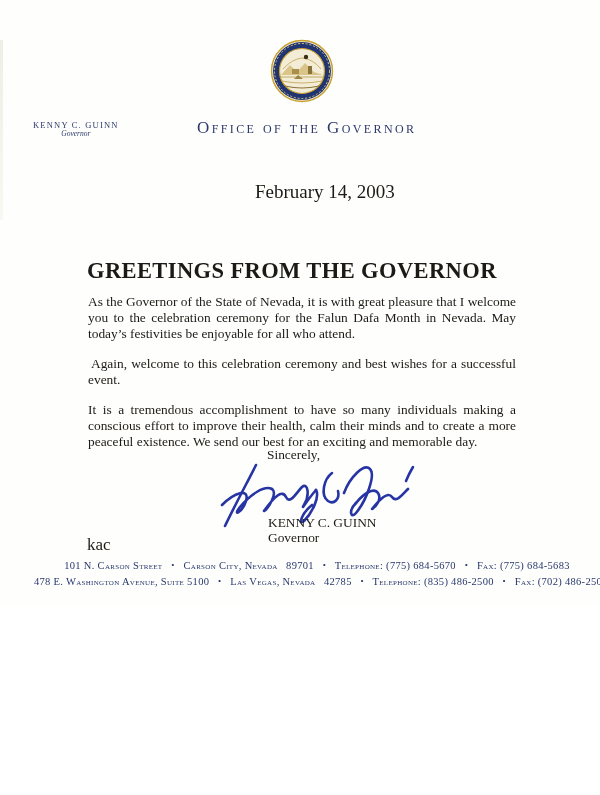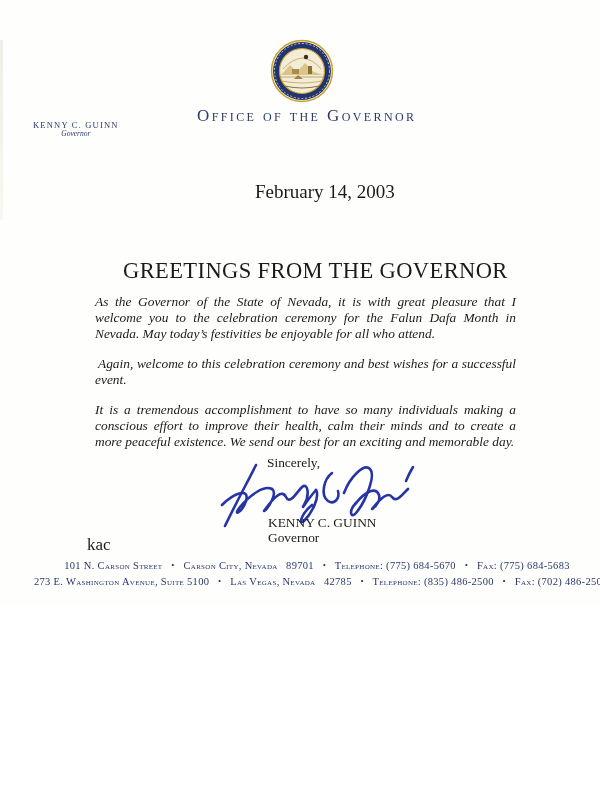--- a/index.html
+++ b/index.html
@@ -39,55 +39,53 @@
     font-size: 7.5px;
     font-style: italic;
   }
 
   .seal {
     position: absolute; left: 270px; top: 39px;
     width: 64px; height: 64px;
   }
 
   .office-title {
-    position: absolute; left: 197px; top: 106px;
+    position: absolute; left: 197px; top: 118px;
     font-variant: small-caps;
     font-size: 17px;
     letter-spacing: 2.4px;
     color: #2c3a6b;
     white-space: nowrap;
   }
 
   .date-line {
     position: absolute; left: 255px; top: 181px;
     font-size: 19px;
   }
 
   .letter-title {
     position: absolute; left: 87px; top: 258px;
     font-size: 22.5px;
-    font-weight: normal;
+    font-weight: bold;
     letter-spacing: 0.4px;
     white-space: nowrap;
-    margin-left: 36px;
   }
 
   .letter-body {
     position: absolute; left: 88px; top: 294px; width: 428px;
     font-size: 13.4px;
     line-height: 16px;
     text-align: justify;
   }
-  .letter-body p { margin: 0 0 14px 7px; font-style: italic; }
+  .letter-body p { margin: 0 0 14px 0; }
   .letter-body p:nth-child(2) { text-indent: 3px; }
 
   .salutation {
     position: absolute; left: 267px; top: 447px;
     font-size: 13.4px;
-    margin-top: 8px;
   }
 
   .signature {
     position: absolute; left: 220px; top: 459px;
     width: 202px; height: 70px;
   }
 
   .typed-name {
     position: absolute; left: 268px; top: 516px;
     font-size: 13.4px; line-height: 14px;
@@ -201,21 +199,21 @@
     <div class="footer-line">
       <span>101 N. Carson Street</span>
       &nbsp;&nbsp;<span class="sep">•</span>&nbsp;&nbsp;
       <span>Carson City, Nevada  89701</span>
       &nbsp;&nbsp;<span class="sep">•</span>&nbsp;&nbsp;
       <span>Telephone: (775) 684-5670</span>
       &nbsp;&nbsp;<span class="sep">•</span>&nbsp;&nbsp;
       <span>Fax: (775) 684-5683</span>
     </div>
     <div class="footer-line">
-      <span>273 E. Washington Avenue, Suite 5100</span>
+      <span>478 E. Washington Avenue, Suite 5100</span>
       &nbsp;&nbsp;<span class="sep">•</span>&nbsp;&nbsp;
       <span>Las Vegas, Nevada  42785</span>
       &nbsp;&nbsp;<span class="sep">•</span>&nbsp;&nbsp;
       <span>Telephone: (835) 486-2500</span>
       &nbsp;&nbsp;<span class="sep">•</span>&nbsp;&nbsp;
       <span>Fax: (702) 486-2505</span>
     </div>
   </div>
   <div class="doc-code">(O) 5089</div>
 

